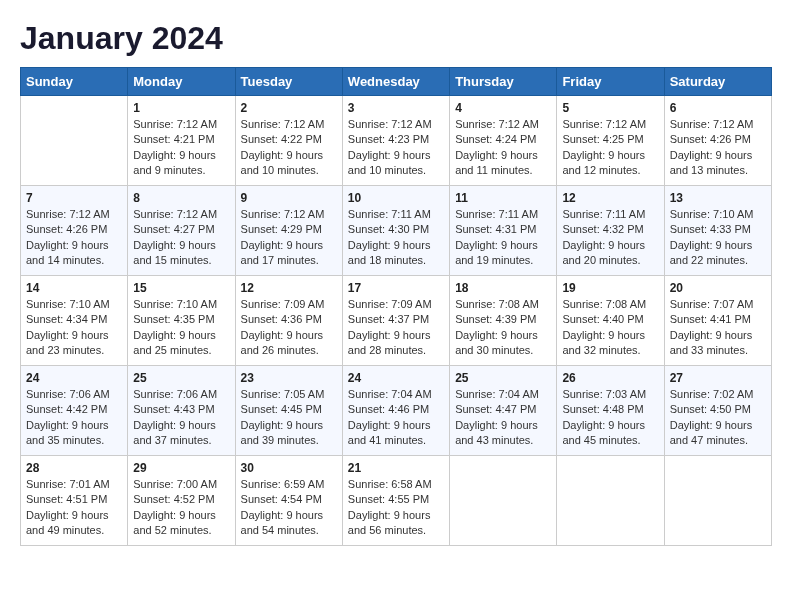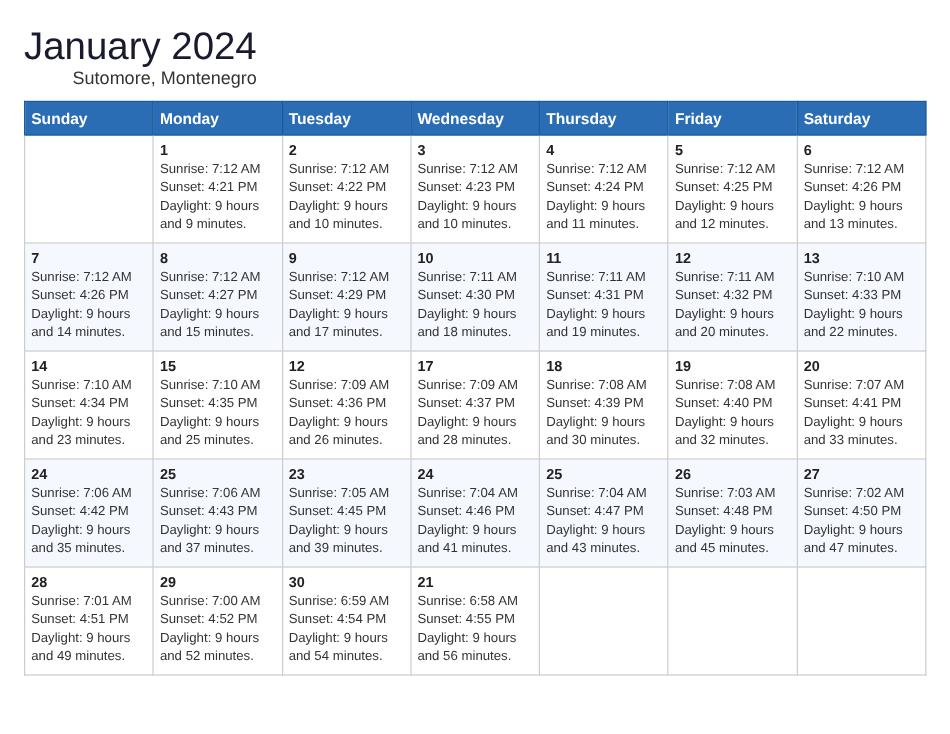--- a/index.html
+++ b/index.html
@@ -32,21 +32,21 @@
     .logo-icon {
       width: 24px;
       height: 24px;
       margin-right: 2px;
     }
     .title-block {
       text-align: right;
     }
     .month-title {
       font-size: 32px;
-      font-weight: normal;
+      font-weight: bold;
       color: #1a1a2e;
     }
     .subtitle {
       font-size: 15px;
       color: #333;
     }
     table {
       width: 100%;
       border-collapse: collapse;
       table-layout: fixed;
@@ -86,21 +86,20 @@
     .empty-cell {
       background: #fff !important;
     }
   </style>
 </head>
 <body>
 
 <div class="header">
   <div class="title-block">
     <div class="month-title">January 2024</div>
-    <div class="subtitle">Sutomore, Montenegro</div>
   </div>
 </div>
 
 <table>
   <thead>
     <tr>
     <th>Sunday</th>
         <th>Monday</th>
         <th>Tuesday</th>
         <th>Wednesday</th>

